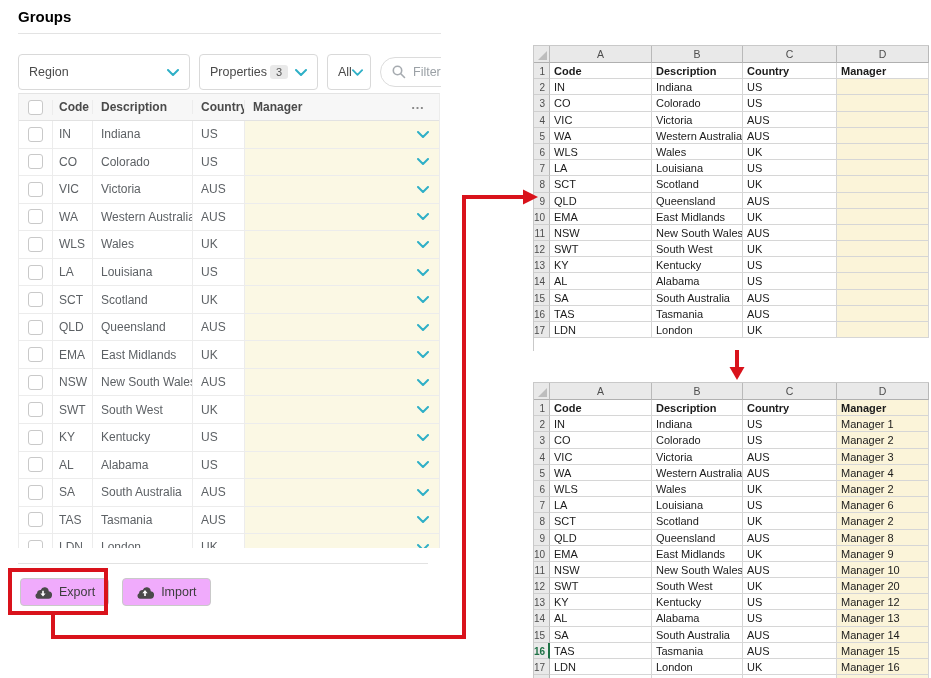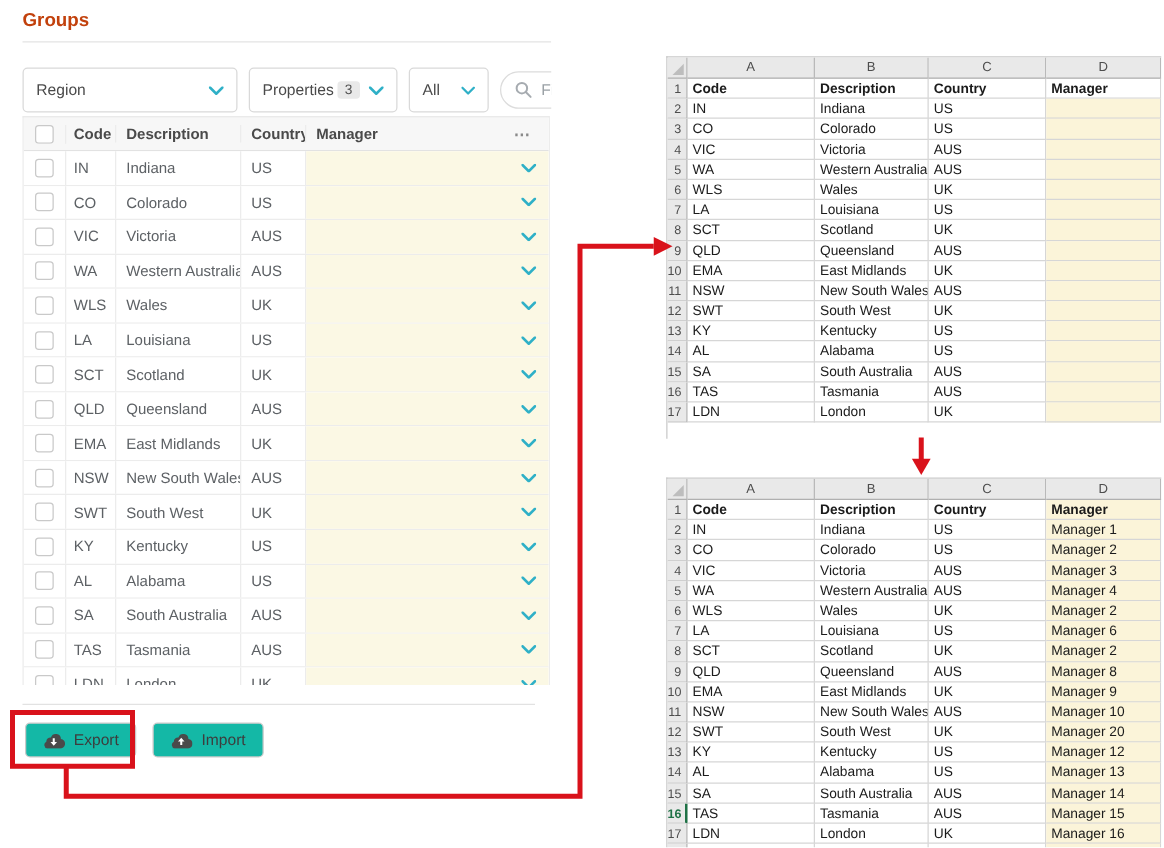--- a/index.html
+++ b/index.html
@@ -1,27 +1,27 @@
 <!DOCTYPE html>
 <html><head>
 <meta charset="utf-8">
 <style>
   * { margin:0; padding:0; box-sizing:border-box; }
   html,body { width:931px; height:678px; background:#fff; font-family:"Liberation Sans", sans-serif; position:relative; overflow:hidden; }
 
   
   #app { position:absolute; left:0; top:0; width:441px; height:678px; overflow:hidden; }
-  .page-title { position:absolute; left:18px; top:8px; font-size:15px; font-weight:700; color:#c2410c; }
+  .page-title { position:absolute; left:18px; top:8px; font-size:15px; font-weight:700; color:#000000; }
   .title-divider { position:absolute; left:18px; top:33px; width:423px; height:1px; background:#e3e3e3; }
 
   .toolbar { position:absolute; left:18px; top:57px; height:30px; display:flex; gap:9px; align-items:center; }
   .dd { border:1px solid #d9d9d9; border-radius:4px; background:#fff; height:30px; display:flex; align-items:center; justify-content:space-between; padding:17px 10px; font-size:12.5px; color:#4a4a4a; }
   .dd-region { width:172px; }
   .dd-props  { width:119px; }
-  .dd-all    { width:64px; }
+  .dd-all    { width:44px; }
   .dd .right-group { display:flex; align-items:center; gap:7px; }
   .count-badge { background:#e9e9e9; border-radius:3px; padding:1px 6px; font-size:11px; color:#555; }
   .chev { flex:0 0 auto; }
   .filter-pill { border:1px solid #dcdcdc; border-radius:15px; height:30px; width:120px; display:flex; align-items:center; gap:7px; padding:0 11px; font-size:12.5px; color:#9ba1a6; background:#fff; }
 
   .wtable { position:absolute; left:18px; top:93px; width:422px; height:455px; overflow:hidden; border-top:1px solid #e4e4e4; border-left:1px solid #ececec; border-right:1px solid #ececec; }
   .whead { display:flex; height:27px; background:#f7f7f7; border-bottom:1px solid #e2e2e2; font-size:12px; font-weight:700; color:#4a4a4a; align-items:center; }
   .wrow  { display:flex; height:27.55px; border-bottom:1px solid #ececec; font-size:12px; color:#5d6165; align-items:stretch; background:#fff; }
   .wc { display:flex; align-items:center; overflow:hidden; white-space:nowrap; border-right:1px solid #ececec; }
   .c-check   { width:34px; justify-content:center; }
@@ -29,21 +29,21 @@
   .c-desc    { width:100px; padding-left:8px; }
   .c-country { width:52px; padding-left:8px; }
   .c-mgr     { flex:1; border-right:none; justify-content:flex-end; padding-right:10px; }
   .wrow .c-mgr { background:#fbf8e4; }
   .whead .c-mgr { justify-content:space-between; padding-left:8px; }
   .ellipsis-menu { color:#8a8a8a; font-size:13px; letter-spacing:1px; padding-right:4px; cursor:pointer; }
   .checkbox { width:15px; height:15px; border:1.5px solid #c9c9c9; border-radius:3px; background:#fff; }
 
   .bottom-divider { position:absolute; left:18px; top:563px; width:410px; height:1px; background:#e2e2e2; }
   .actions { position:absolute; left:20px; top:578px; display:flex; gap:13px; }
-  .btn { height:28px; border:1px solid #c9c9c9; border-radius:4px; background:#14b8a6; display:flex; align-items:center; gap:7px; padding:0 13px; font-size:12.5px; color:#3d3d3d; cursor:pointer; font-family:inherit; }
+  .btn { height:28px; border:1px solid #c9c9c9; border-radius:4px; background:#f0abfc; display:flex; align-items:center; gap:7px; padding:0 13px; font-size:12.5px; color:#3d3d3d; cursor:pointer; font-family:inherit; }
 
   
   .sheet { position:absolute; width:396px; background:#fff; overflow:hidden; border-left:1px solid #c9c9c9; border-top:1px solid #c9c9c9; }
   #sheet1 { left:533px; top:45px;  height:306px; }
   #sheet2 { left:533px; top:382px; height:296px; }
   .srow { display:flex; height:16.2px; }
   .srow.shead { height:17px; }
   .scell { border-right:1px solid #d6d6d6; border-bottom:1px solid #d6d6d6; overflow:hidden; white-space:nowrap; font-size:11px; color:#1b1b1b; padding:1px 0 0 4px; line-height:14px; }
   .sc-rn { width:16px; } .sc-a { width:102px; } .sc-b { width:91px; } .sc-c { width:94px; } .sc-d { width:92px; }
   .hcell { background:#e9e9e9; border-right:1px solid #b9b9b9; border-bottom:1px solid #b0b0b0; color:#4d4d4d; font-size:10.5px; text-align:center; padding:1px 0 0 0; }

